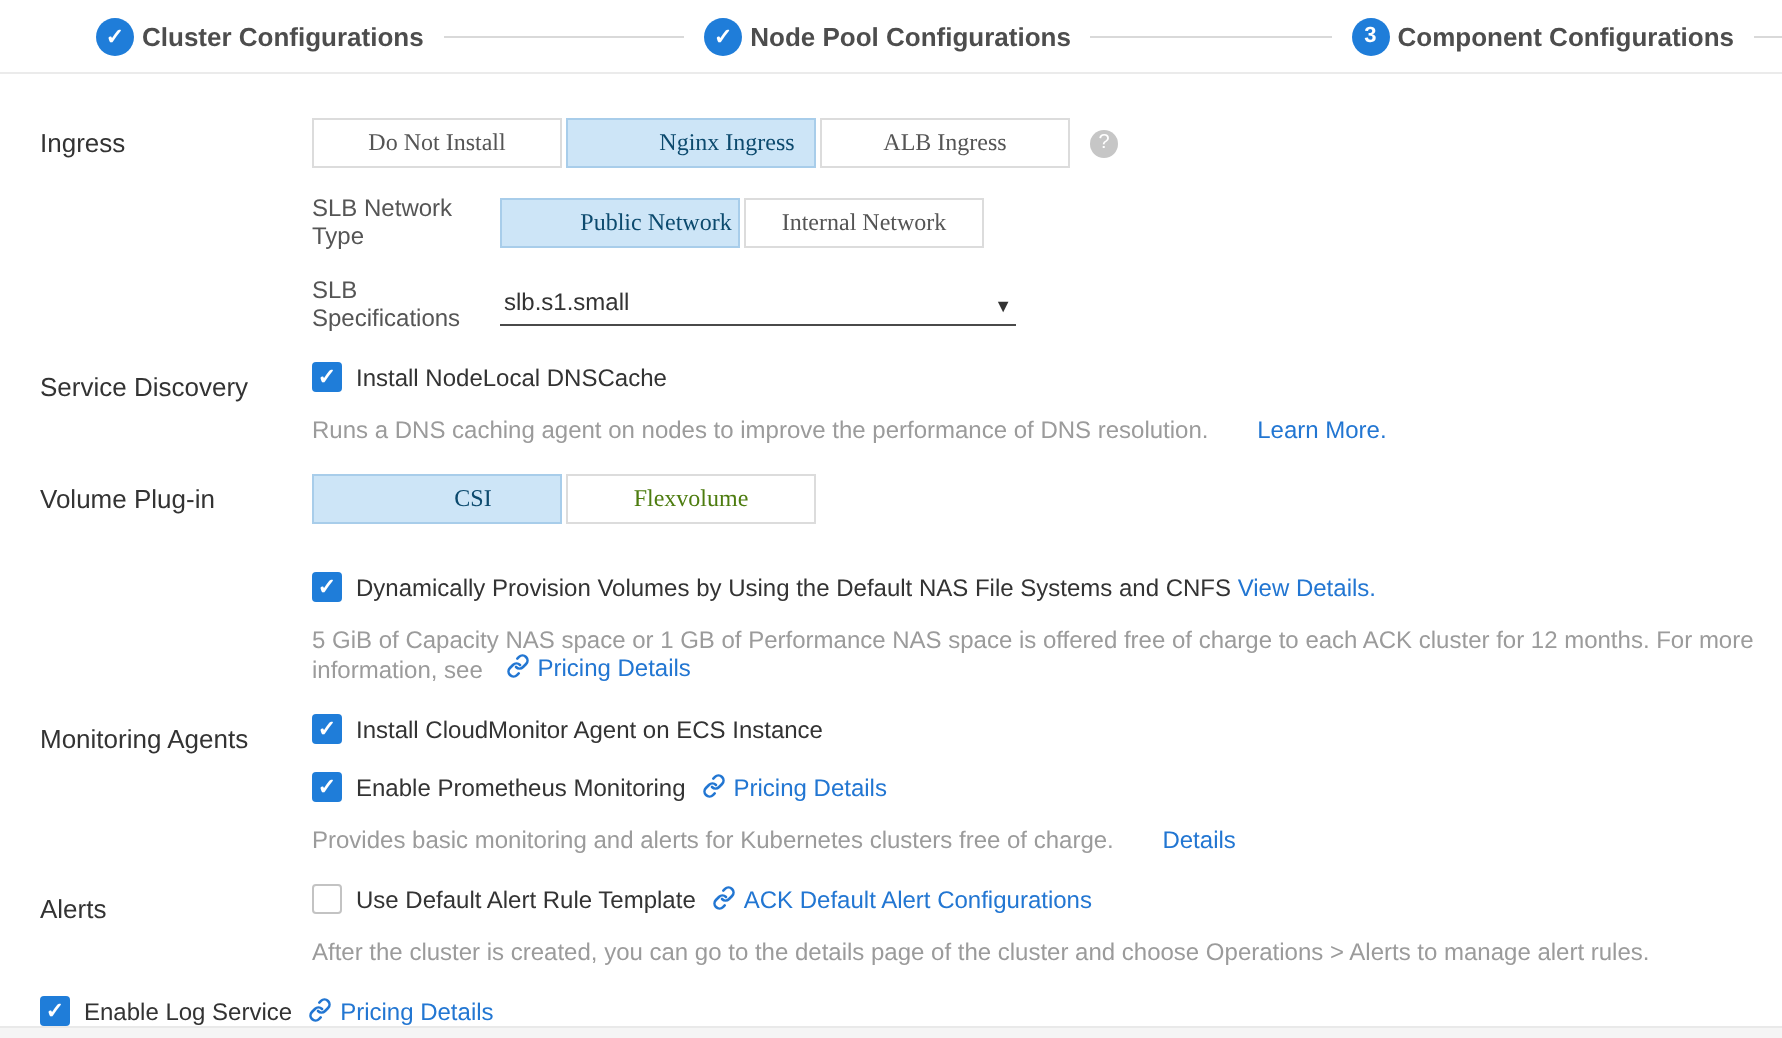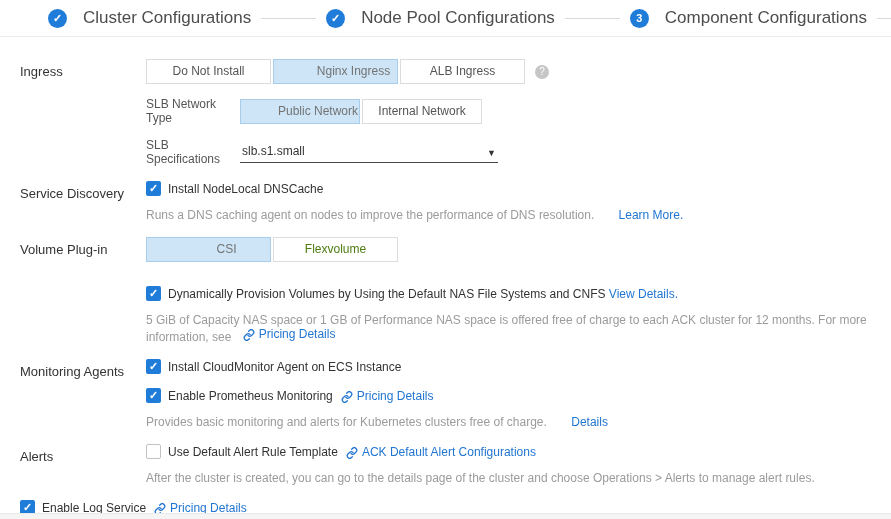--- a/index.html
+++ b/index.html
@@ -5,38 +5,38 @@
   * { margin:0; padding:0; box-sizing:border-box; }
   html,body { background:#fff; }
   body { font-family:"Liberation Sans", sans-serif; width:891px; height:519px; overflow:hidden; position:relative; }
 
   
   .stepper { display:flex; align-items:center; height:37px; border-bottom:1px solid #ebebeb; background:#fff; }
   .stepper .lead { width:48px; }
   .step { display:flex; align-items:center; cursor:pointer; }
   .step-circle { width:19px; height:19px; border-radius:50%; background:#1f7dd9; color:#fff;
                  display:flex; align-items:center; justify-content:center; font-size:11px; font-weight:bold; flex:0 0 auto; }
-  .step-label { font-size:17px; color:#4d4d4d; margin-left:16px; white-space:nowrap; }
+  .step-label { font-size:13px; color:#4d4d4d; margin-left:4px; white-space:nowrap;font-weight:bold; }
   .step-line { height:1px; background:#d9d9d9; flex:1 1 auto; margin:0 10px; }
   .step-line.end { flex:0 0 14px; margin-right:0; }
 
   
   .form { padding:22px 0 0 20px; }
-  .row { display:flex; margin-bottom:15px; }
+  .row { display:flex; margin-bottom:15px;gap:10px; }
   .row-label { width:126px; flex:0 0 126px; font-size:13px; color:#333; padding-top:5px; }
   .row-content { flex:1; }
   .sub-row { margin-top:13px; display:flex; align-items:center; }
   .sub-label { width:94px; flex:0 0 94px; font-size:12px; color:#555; }
 
   
   .btn-group { display:flex; align-items:center; }
   .opt { display:inline-block; width:125px; height:25px; line-height:23px; text-align:center;
          background:#fff; border:1px solid #dcdcdc; color:#555; font-size:12px;
-         font-family:Liberation Sans, sans-serif; cursor:pointer; margin-right:2px; }
-  .opt.selected { background:#cde5f7; border-color:#a8cdea; color:#737373;padding-left:36px; }
+         font-family:Liberation Serif, serif; cursor:pointer; margin-right:2px; }
+  .opt.selected { background:#cde5f7; border-color:#a8cdea; color:#0c4a6e;padding-left:36px; }
   .opt.dim { color:#4d7c0f; }
   .opt.w120 { width:120px; }
 
   .help { width:14px; height:14px; border-radius:50%; background:#c6c6c6; color:#fff; font-size:10px;
           display:inline-flex; align-items:center; justify-content:center; margin-left:8px; cursor:pointer; }
 
   
   .select { display:inline-flex; justify-content:space-between; align-items:flex-end; width:258px;
             border-bottom:1px solid #4a4a4a; font-size:12px; color:#333; padding:3px 2px 4px 2px; cursor:pointer; }
   .select .caret { font-size:9px; color:#333; }
@@ -46,21 +46,21 @@
   .check-row:first-child { margin-top:0; }
   .checkbox { width:15px; height:15px; border-radius:2px; flex:0 0 auto; cursor:pointer;
               display:flex; align-items:center; justify-content:center; }
   .checkbox.checked { background:#1f7dd9; color:#fff; font-size:11px; font-weight:bold; }
   .checkbox.unchecked { background:#fff; border:1px solid #c3c3c3; color:transparent; }
   .check-label { font-size:12px; color:#333; margin-left:7px; }
 
   
   .link { color:#2276d2; font-size:12px; text-decoration:none; cursor:pointer; }
   .desc { font-size:12px; color:#9b9b9b; margin-top:12px; }
-  .icon-link { display:inline-flex; align-items:flex-end; margin-left:8px; }
+  .icon-link { display:inline-flex; align-items:flex-start; margin-left:8px; }
   .icon-link svg { margin-right:4px; }
   .inline-ml { margin-left:21px; }
 
   
   .footer-strip { position:absolute; left:0; right:0; bottom:0; height:6px; background:#f5f5f5; border-top:1px solid #e9e9e9; }
 </style>
 </head>
 <body>
 
 <header class="stepper">

